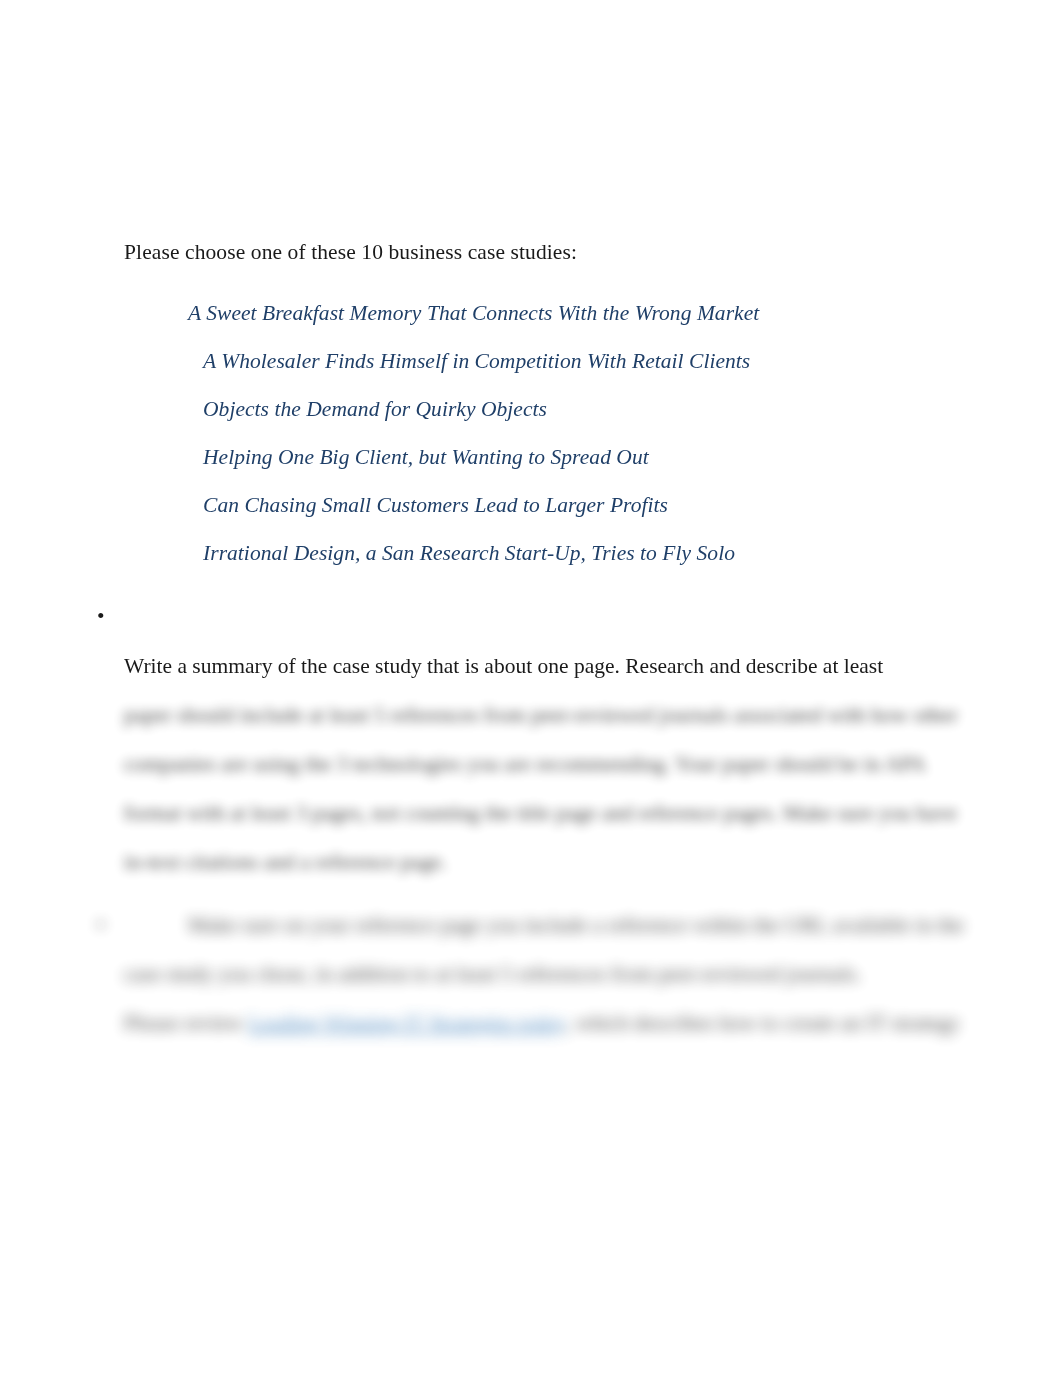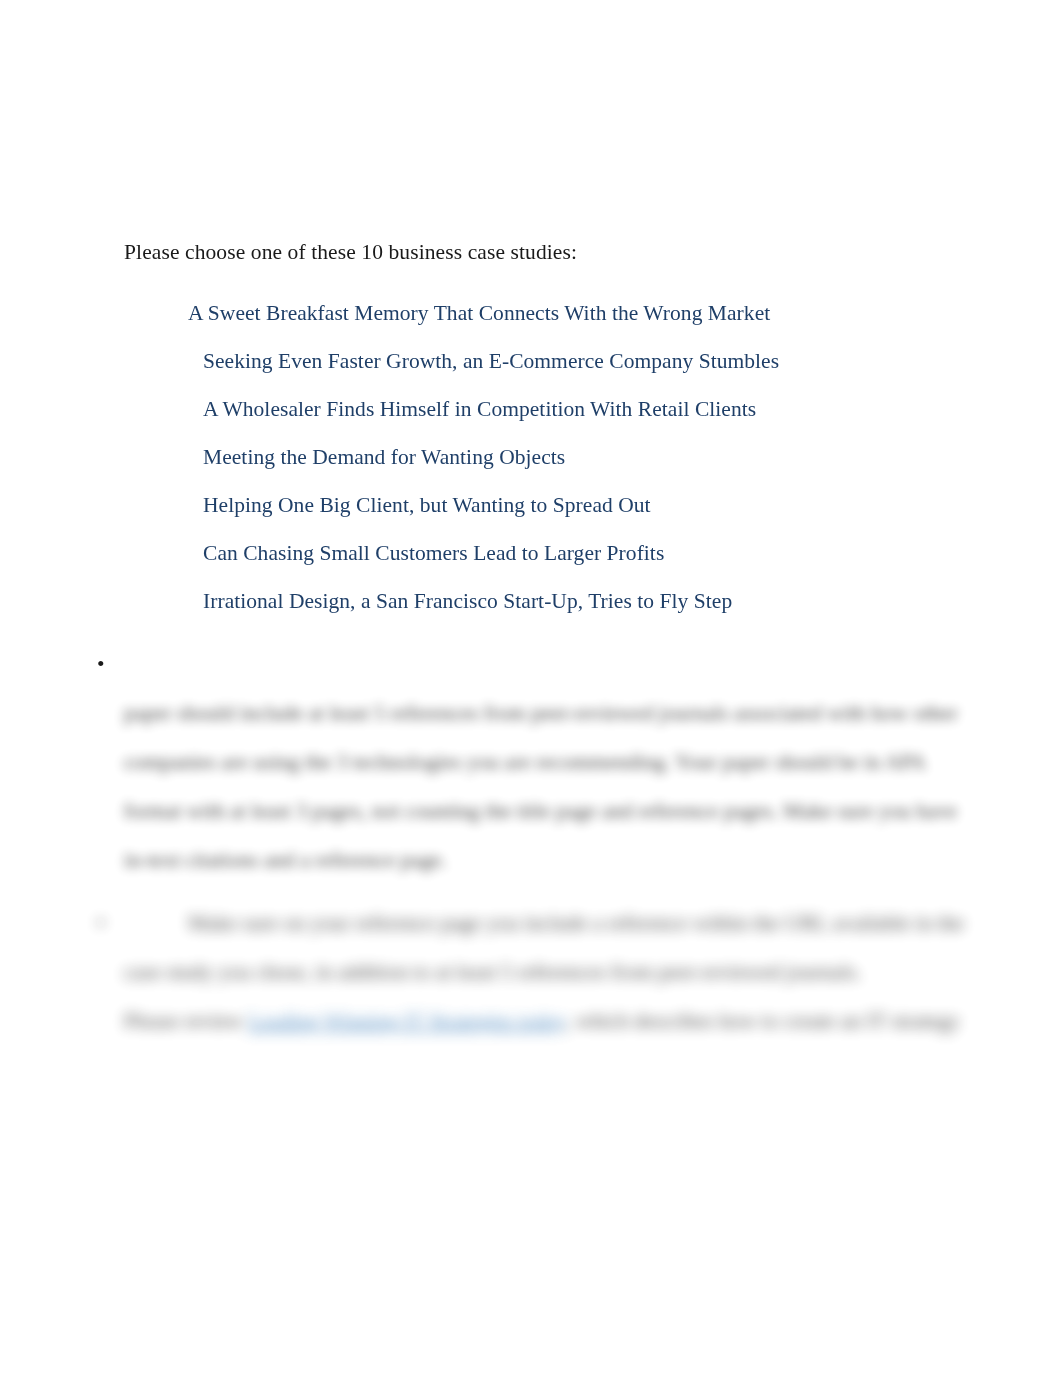--- a/index.html
+++ b/index.html
@@ -37,20 +37,21 @@
     color: #1a1a1a;
     letter-spacing: 0.1px;
     white-space: nowrap;
   }
 
   .link-list {
     list-style: none;
     margin: 0;
     padding: 0;
     margin-top: 17px;
+    font-style: italic;
   }
 
   .link-item {
     font-size: 21.5px;
     line-height: 48px;
     white-space: nowrap;
   }
 
   .case-link {
     color: #1f3f68;
@@ -122,43 +123,40 @@
 <div class="page">
   <div class="doc-body">
 
     <p class="intro-line">Please choose one of these 10 business case studies:</p>
 
     <ul class="link-list">
       <li class="link-item first">
         <a class="case-link" href="#">A Sweet Breakfast Memory That Connects With the Wrong Market</a>
       </li>
       <li class="link-item rest">
-        <a class="case-link" href="#">Seeking Even Faster Growth, an E-Commerce Company Stumbles</a>
-      </li>
-      <li class="link-item rest">
         <a class="case-link" href="#">A Wholesaler Finds Himself in Competition With Retail Clients</a>
       </li>
       <li class="link-item rest">
-        <a class="case-link" href="#">Meeting the Demand for Wanting Objects</a>
+        <a class="case-link" href="#">Objects the Demand for Quirky Objects</a>
       </li>
       <li class="link-item rest">
         <a class="case-link" href="#">Helping One Big Client, but Wanting to Spread Out</a>
       </li>
       <li class="link-item rest">
         <a class="case-link" href="#">Can Chasing Small Customers Lead to Larger Profits</a>
       </li>
       <li class="link-item rest">
-        <a class="case-link" href="#">Irrational Design, a San Francisco Start-Up, Tries to Fly Step</a>
+        <a class="case-link" href="#">Irrational Design, a San Research Start-Up, Tries to Fly Solo</a>
       </li>
     </ul>
 
     <div class="bullet-block">
       <div class="bullet-row">
         <span class="bullet-dot">•</span>
-        <span class="bullet-text-indent"></span>
+        <span class="bullet-text-indent"></span><span class="para-line">Write a summary of the case study that is about one page. Research and describe at least</span>
       </div>
 
       <div class="blurred">
         <div class="blur-para">paper should include at least 5 references from peer-reviewed journals associated with how other</div>
         <div class="blur-para">companies are using the 3 technologies you are recommending. Your paper should be in APA</div>
         <div class="blur-para">format with at least 3 pages, not counting the title page and reference pages. Make sure you have</div>
         <div class="blur-para">in-text citations and a reference page.</div>
       </div>
     </div>
 

